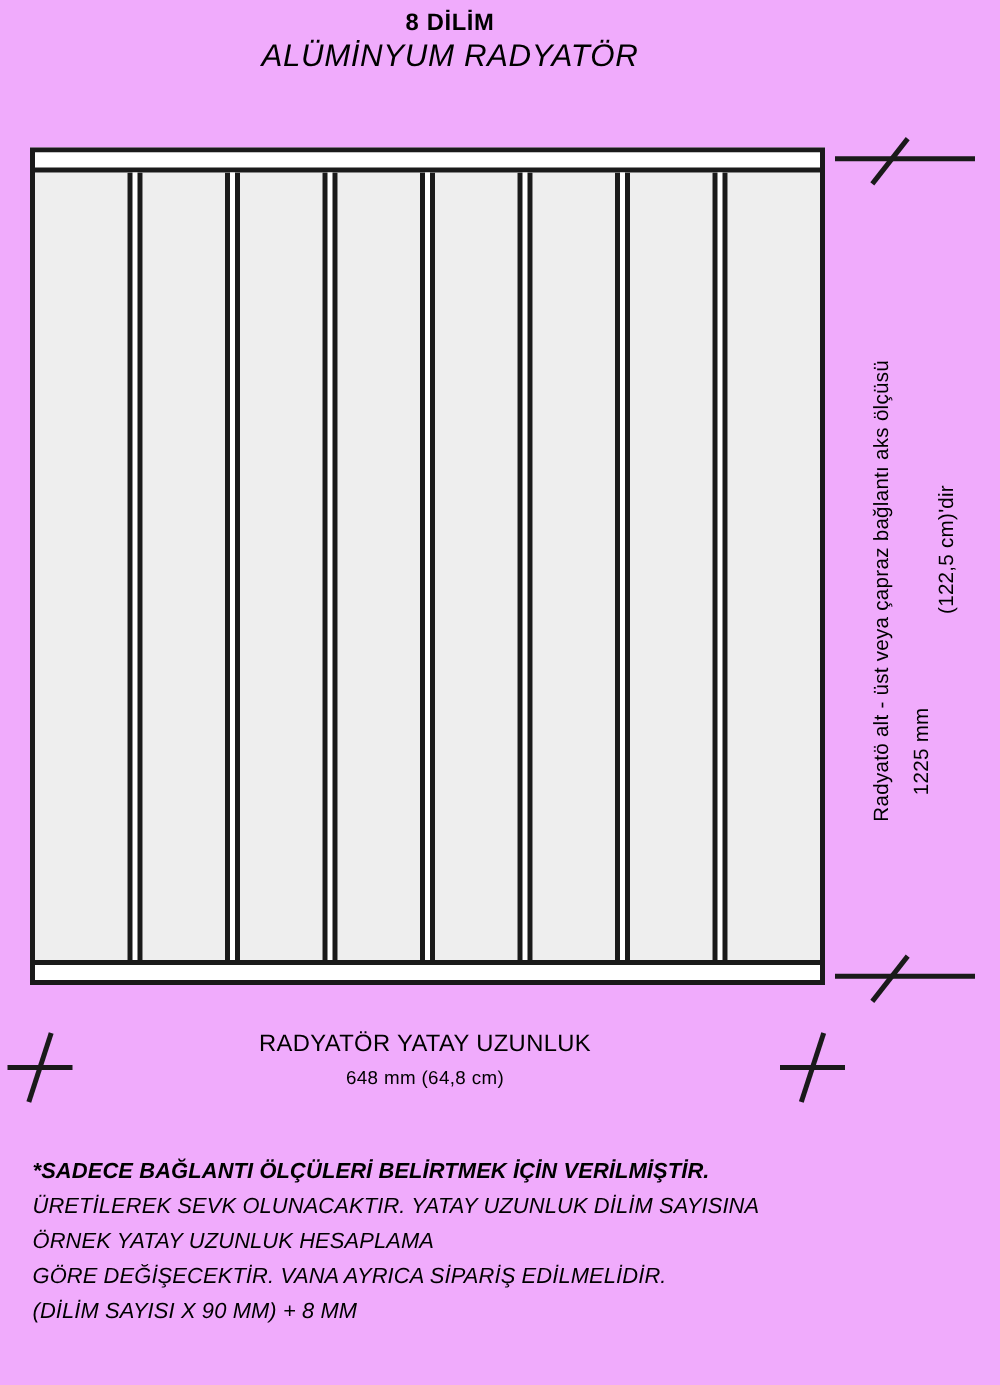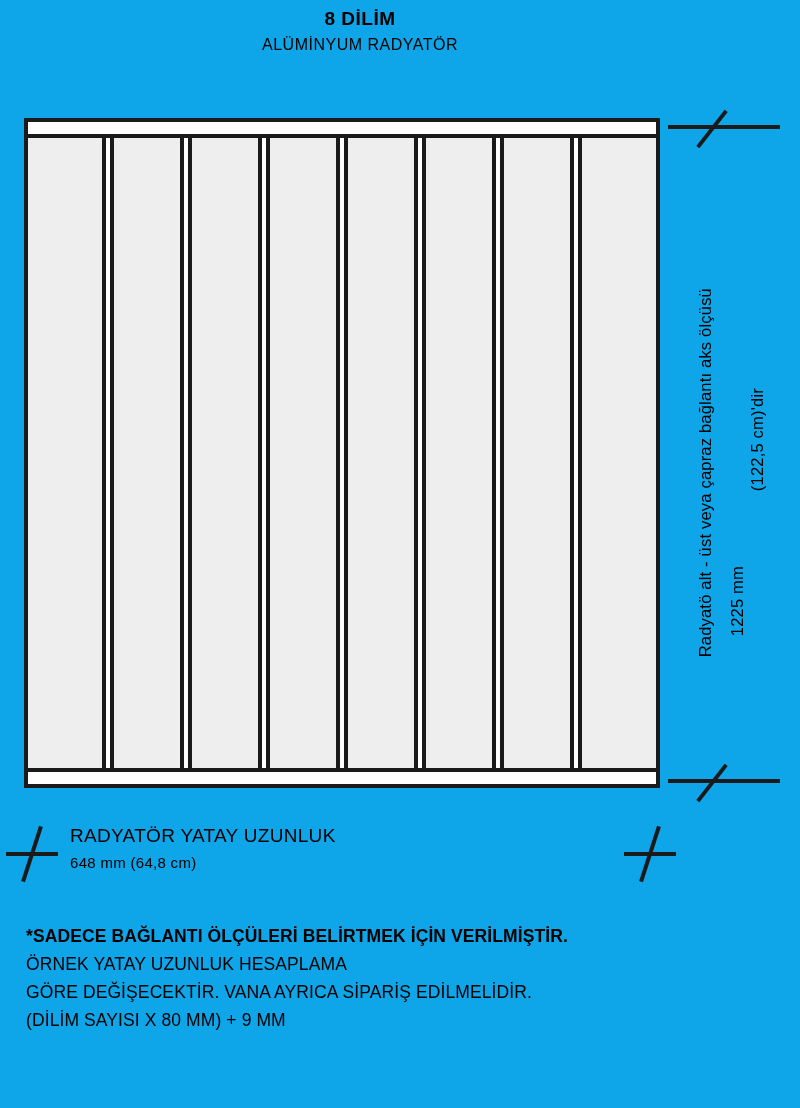--- a/index.html
+++ b/index.html
@@ -9,42 +9,43 @@
   }
   body {
     font-family: "Liberation Sans", sans-serif;
     color: #000000;
   }
   .page {
     position: relative;
     width: 800px;
     height: 1108px;
     overflow: hidden;
-    background: #0ea5e9;
+    background: #f0abfc;
   }
 
   
   .title-block {
     position: absolute;
     top: 6px;
     left: 0;
     width: 720px;
     text-align: center;
   }
   .title-line1 {
     font-size: 19px;
     font-weight: bold;
     letter-spacing: 0.5px;
     line-height: 26px;
   }
   .title-line2 {
-    font-size: 16px;
+    font-size: 25px;
     font-weight: normal;
     letter-spacing: 0.5px;
     line-height: 26px;
+    font-style: italic;
   }
 
   
   .radiator {
     position: absolute;
     left: 24px;
     top: 118px;
     width: 636px;
     height: 670px;
     box-sizing: border-box;
@@ -183,21 +184,21 @@
     transform: rotate(18deg);
     transform-origin: center;
   }
   .cross-left { left: 6px; top: 25px; }
   .cross-right { left: 624px; top: 25px; }
   .hdim-text {
     position: absolute;
     left: 70px;
     top: 22px;
     width: 540px;
-    text-align: left;
+    text-align: center;
   }
   .hdim-line1 {
     font-size: 19px;
     line-height: 27px;
     letter-spacing: 0.3px;
   }
   .hdim-line2 {
     font-size: 15px;
     line-height: 27px;
     letter-spacing: 0.3px;
@@ -208,20 +209,21 @@
     position: absolute;
     left: 26px;
     top: 922px;
     width: 740px;
   }
   .note-line {
     font-size: 17.5px;
     line-height: 28px;
     letter-spacing: 0.1px;
     white-space: nowrap;
+    font-style: italic;
   }
   .note-line.bold {
     font-weight: bold;
   }
 </style>
 </head>
 <body>
 
 <div class="page">
 
@@ -270,18 +272,19 @@
       <div class="bar-v"></div>
     </div>
     <div class="hdim-text">
       <div class="hdim-line1">RADYATÖR YATAY UZUNLUK</div>
       <div class="hdim-line2">648 mm (64,8 cm)</div>
     </div>
   </div>
 
   <div class="notes">
     <div class="note-line bold">*SADECE BAĞLANTI ÖLÇÜLERİ BELİRTMEK İÇİN VERİLMİŞTİR.</div>
+    <div class="note-line">ÜRETİLEREK SEVK OLUNACAKTIR. YATAY UZUNLUK DİLİM SAYISINA</div>
     <div class="note-line">ÖRNEK YATAY UZUNLUK HESAPLAMA</div>
     <div class="note-line">GÖRE DEĞİŞECEKTİR. VANA AYRICA SİPARİŞ EDİLMELİDİR.</div>
-    <div class="note-line">(DİLİM SAYISI X 80 MM) + 9 MM</div>
+    <div class="note-line">(DİLİM SAYISI X 90 MM) + 8 MM</div>
   </div>
 
 </div>
 
 </body></html>

